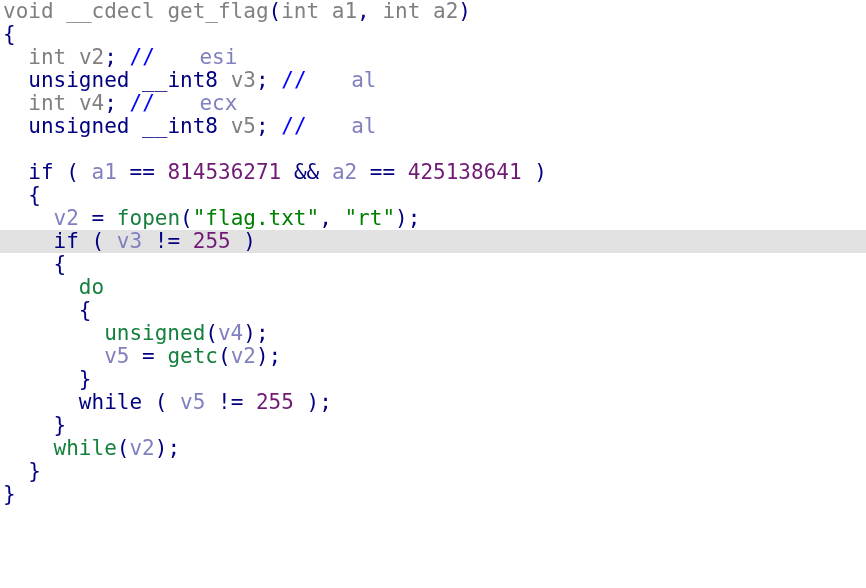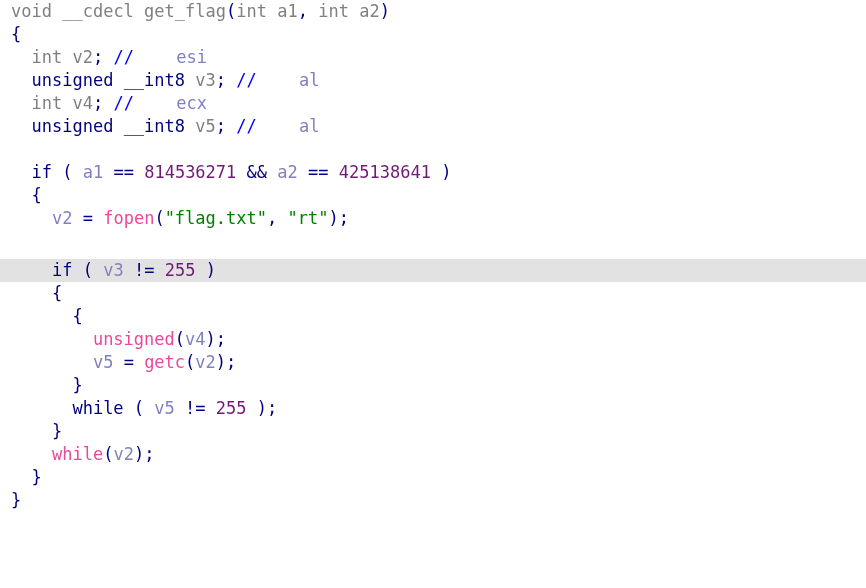--- a/index.html
+++ b/index.html
@@ -21,37 +21,36 @@
     height: 588px;
     background: #ffffff;
     padding: 0;
     box-sizing: border-box;
   }
 
   .code-line {
     position: relative;
     height: 23px;
     line-height: 23px;
-    padding-left: 11px;
+    padding-left: 3px;
     white-space: pre;
-    font-size: 17px;
+    font-size: 21px;
     font-family: "DejaVu Sans Mono", "Liberation Mono", monospace;
     letter-spacing: 0px;
   }
 
   .code-line.current {
     background: #e2e2e2;
-    margin-top: 29px;
   }
 
   
   .t-keyword  { color: #000080; }
   .t-type     { color: #808080; }
   .t-funcname { color: #808080; }
-  .t-libfunc  { color: #ec4899; margin-top: 16px; }
+  .t-libfunc  { color: #15803d; margin-top: 16px; }
   .t-localvar { color: #8080c0; }
   .t-number   { color: #701a75; }
   .t-string   { color: #008000; }
   .t-comment  { color: #8080c0; margin-left: 32px; }
   .t-commentmark { color: #0000ff; }
   .t-punct    { color: #000080; }
   .t-operator { color: #000080; }
   .t-plain    { color: #000080; }
 </style>
 </head>
@@ -64,20 +63,21 @@
       <div class="code-line"><span>  </span><span class="t-type">int</span><span class="t-plain"> </span><span class="t-type">v2</span><span class="t-punct">;</span><span class="t-plain"> </span><span class="t-commentmark">//</span><span class="t-plain"> </span><span class="t-comment">esi</span></div>
       <div class="code-line"><span>  </span><span class="t-keyword">unsigned</span><span class="t-plain"> </span><span class="t-keyword">__int8</span><span class="t-plain"> </span><span class="t-type">v3</span><span class="t-punct">;</span><span class="t-plain"> </span><span class="t-commentmark">//</span><span class="t-plain"> </span><span class="t-comment">al</span></div>
       <div class="code-line"><span>  </span><span class="t-type">int</span><span class="t-plain"> </span><span class="t-type">v4</span><span class="t-punct">;</span><span class="t-plain"> </span><span class="t-commentmark">//</span><span class="t-plain"> </span><span class="t-comment">ecx</span></div>
       <div class="code-line"><span>  </span><span class="t-keyword">unsigned</span><span class="t-plain"> </span><span class="t-keyword">__int8</span><span class="t-plain"> </span><span class="t-type">v5</span><span class="t-punct">;</span><span class="t-plain"> </span><span class="t-commentmark">//</span><span class="t-plain"> </span><span class="t-comment">al</span></div>
       <div class="code-line"><span></span>&nbsp;</div>
       <div class="code-line"><span>  </span><span class="t-keyword">if</span><span class="t-plain"> </span><span class="t-punct">(</span><span class="t-plain"> </span><span class="t-localvar">a1</span><span class="t-plain"> </span><span class="t-operator">==</span><span class="t-plain"> </span><span class="t-number">814536271</span><span class="t-plain"> </span><span class="t-operator">&amp;&amp;</span><span class="t-plain"> </span><span class="t-localvar">a2</span><span class="t-plain"> </span><span class="t-operator">==</span><span class="t-plain"> </span><span class="t-number">425138641</span><span class="t-plain"> </span><span class="t-punct">)</span></div>
       <div class="code-line"><span>  </span><span class="t-punct">{</span></div>
       <div class="code-line"><span>    </span><span class="t-localvar">v2</span><span class="t-plain"> </span><span class="t-operator">=</span><span class="t-plain"> </span><span class="t-libfunc">fopen</span><span class="t-punct">(</span><span class="t-string">"flag.txt"</span><span class="t-punct">,</span><span class="t-plain"> </span><span class="t-string">"rt"</span><span class="t-punct">)</span><span class="t-punct">;</span></div>
       <div class="code-line current"><span>    </span><span class="t-keyword">if</span><span class="t-plain"> </span><span class="t-punct">(</span><span class="t-plain"> </span><span class="t-localvar">v3</span><span class="t-plain"> </span><span class="t-operator">!=</span><span class="t-plain"> </span><span class="t-number">255</span><span class="t-plain"> </span><span class="t-punct">)</span></div>
       <div class="code-line"><span>    </span><span class="t-punct">{</span></div>
+      <div class="code-line"><span>      </span><span class="t-libfunc">do</span></div>
       <div class="code-line"><span>      </span><span class="t-punct">{</span></div>
       <div class="code-line"><span>        </span><span class="t-libfunc">unsigned</span><span class="t-punct">(</span><span class="t-localvar">v4</span><span class="t-punct">)</span><span class="t-punct">;</span></div>
       <div class="code-line"><span>        </span><span class="t-localvar">v5</span><span class="t-plain"> </span><span class="t-operator">=</span><span class="t-plain"> </span><span class="t-libfunc">getc</span><span class="t-punct">(</span><span class="t-localvar">v2</span><span class="t-punct">)</span><span class="t-punct">;</span></div>
       <div class="code-line"><span>      </span><span class="t-punct">}</span></div>
       <div class="code-line"><span>      </span><span class="t-keyword">while</span><span class="t-plain"> </span><span class="t-punct">(</span><span class="t-plain"> </span><span class="t-localvar">v5</span><span class="t-plain"> </span><span class="t-operator">!=</span><span class="t-plain"> </span><span class="t-number">255</span><span class="t-plain"> </span><span class="t-punct">)</span><span class="t-punct">;</span></div>
       <div class="code-line"><span>    </span><span class="t-punct">}</span></div>
       <div class="code-line"><span>    </span><span class="t-libfunc">while</span><span class="t-punct">(</span><span class="t-localvar">v2</span><span class="t-punct">)</span><span class="t-punct">;</span></div>
       <div class="code-line"><span>  </span><span class="t-punct">}</span></div>
       <div class="code-line"><span></span><span class="t-punct">}</span></div>
     </div>

